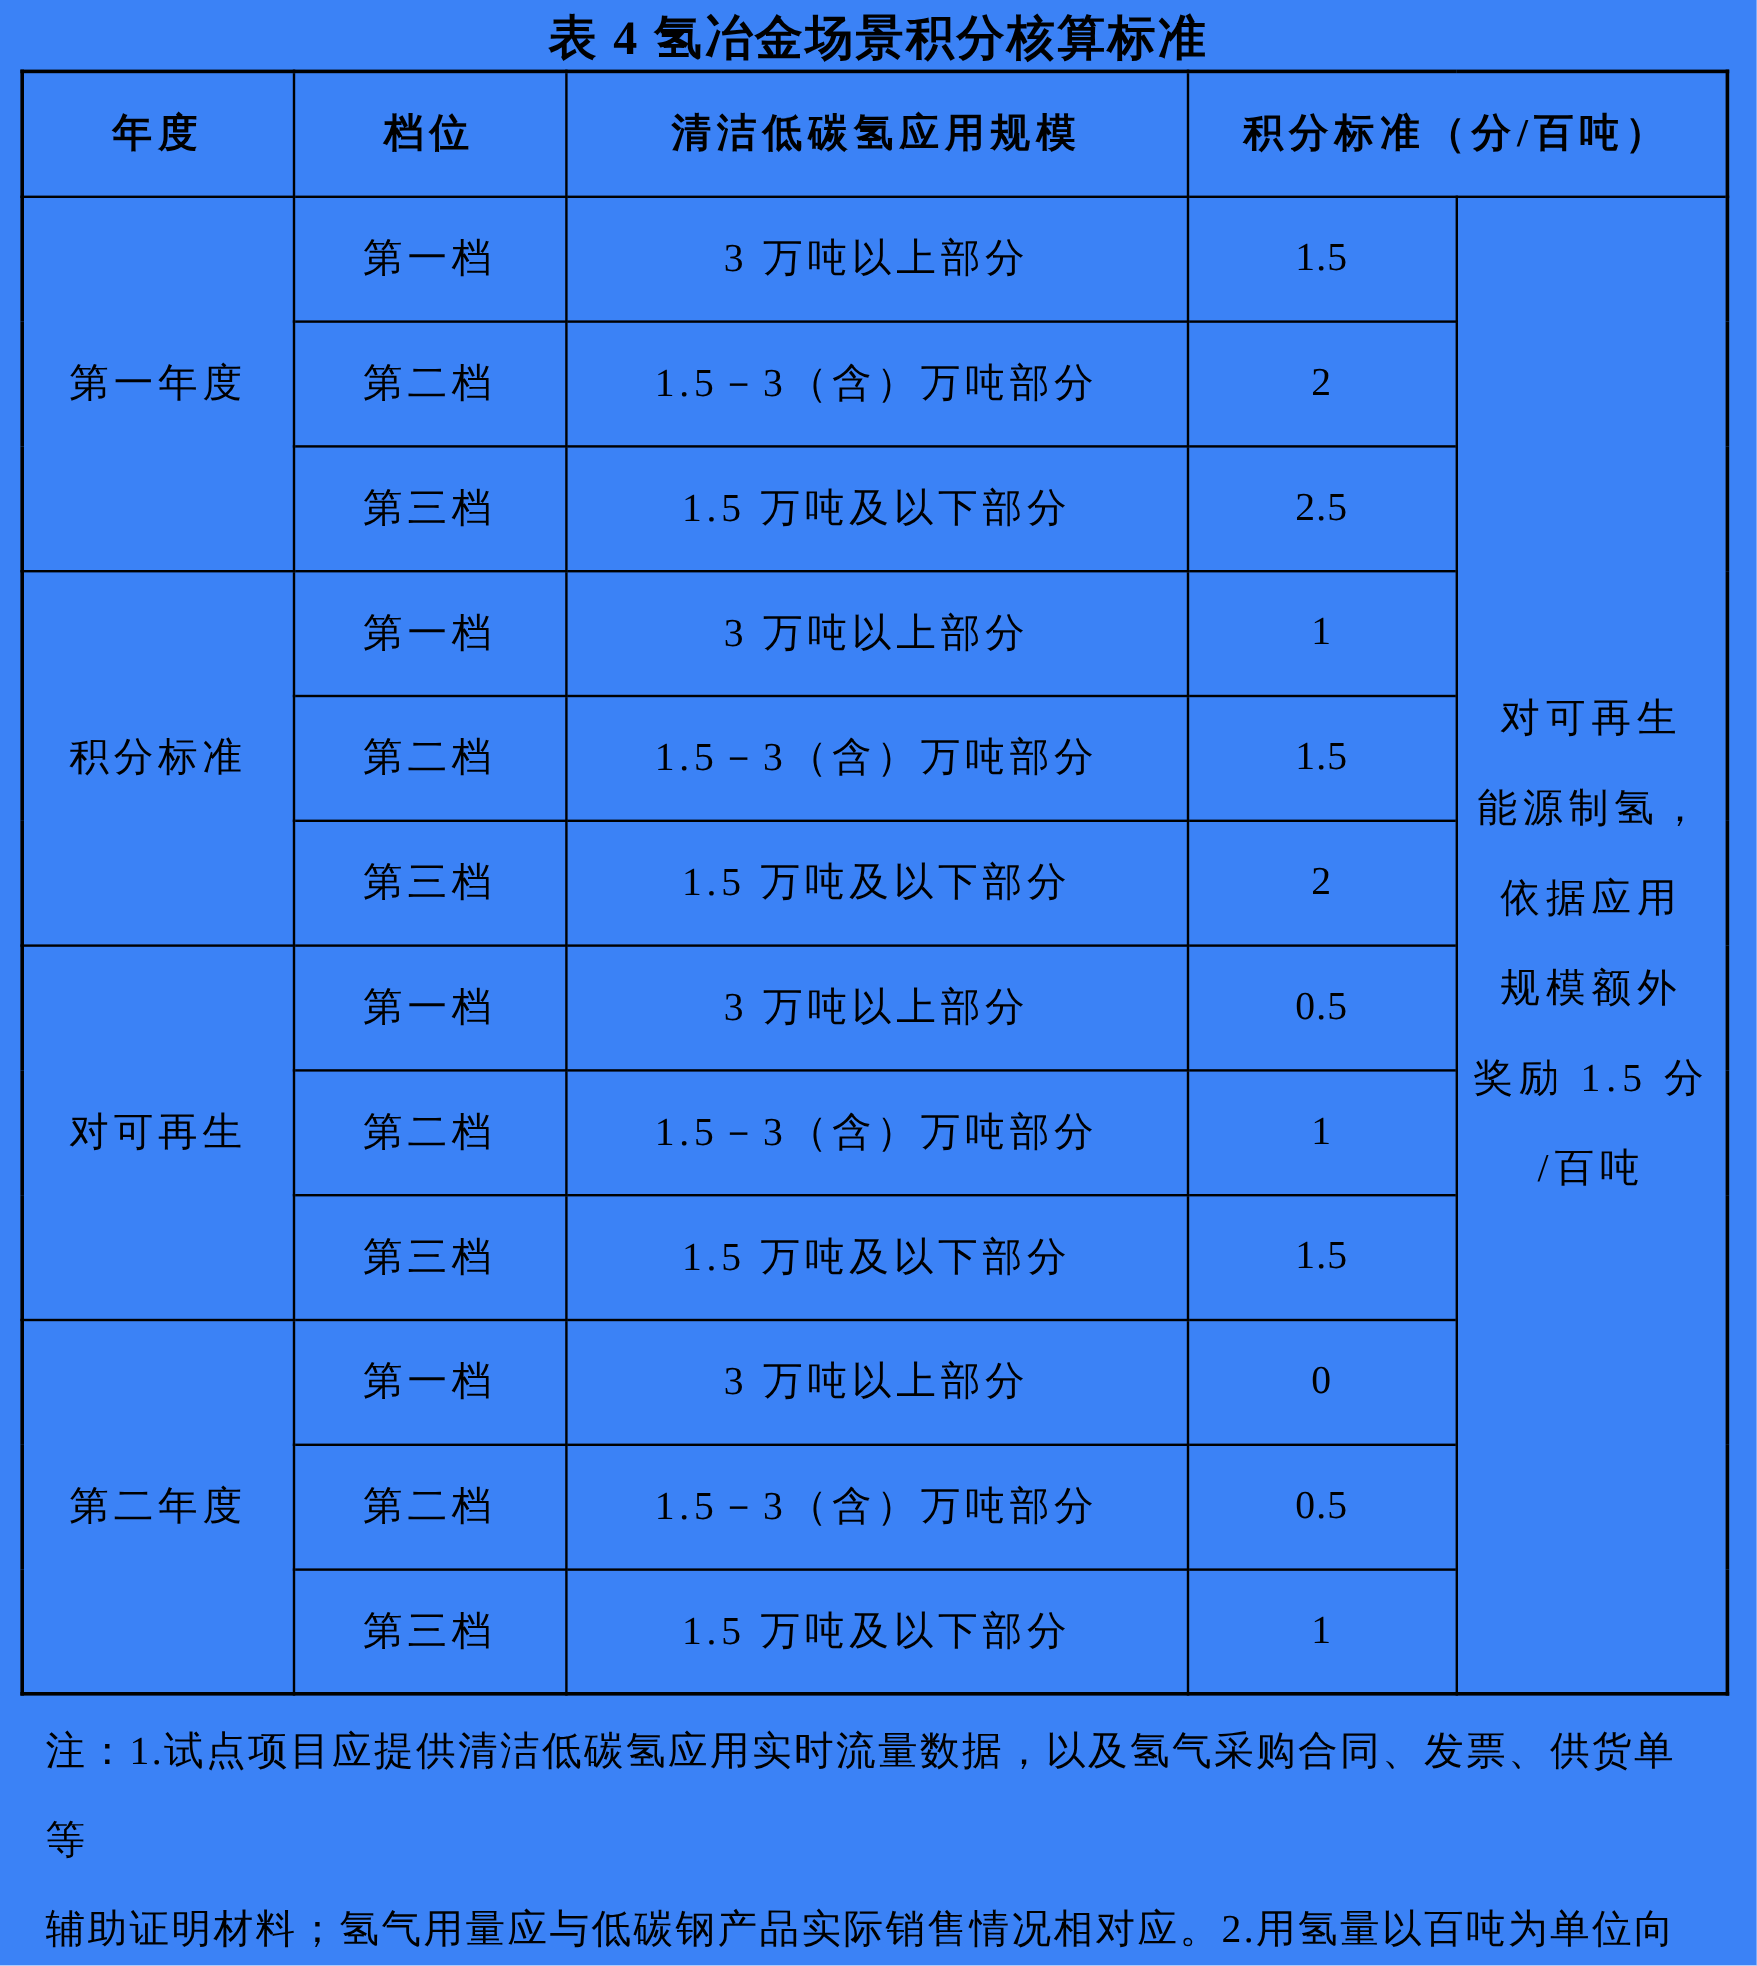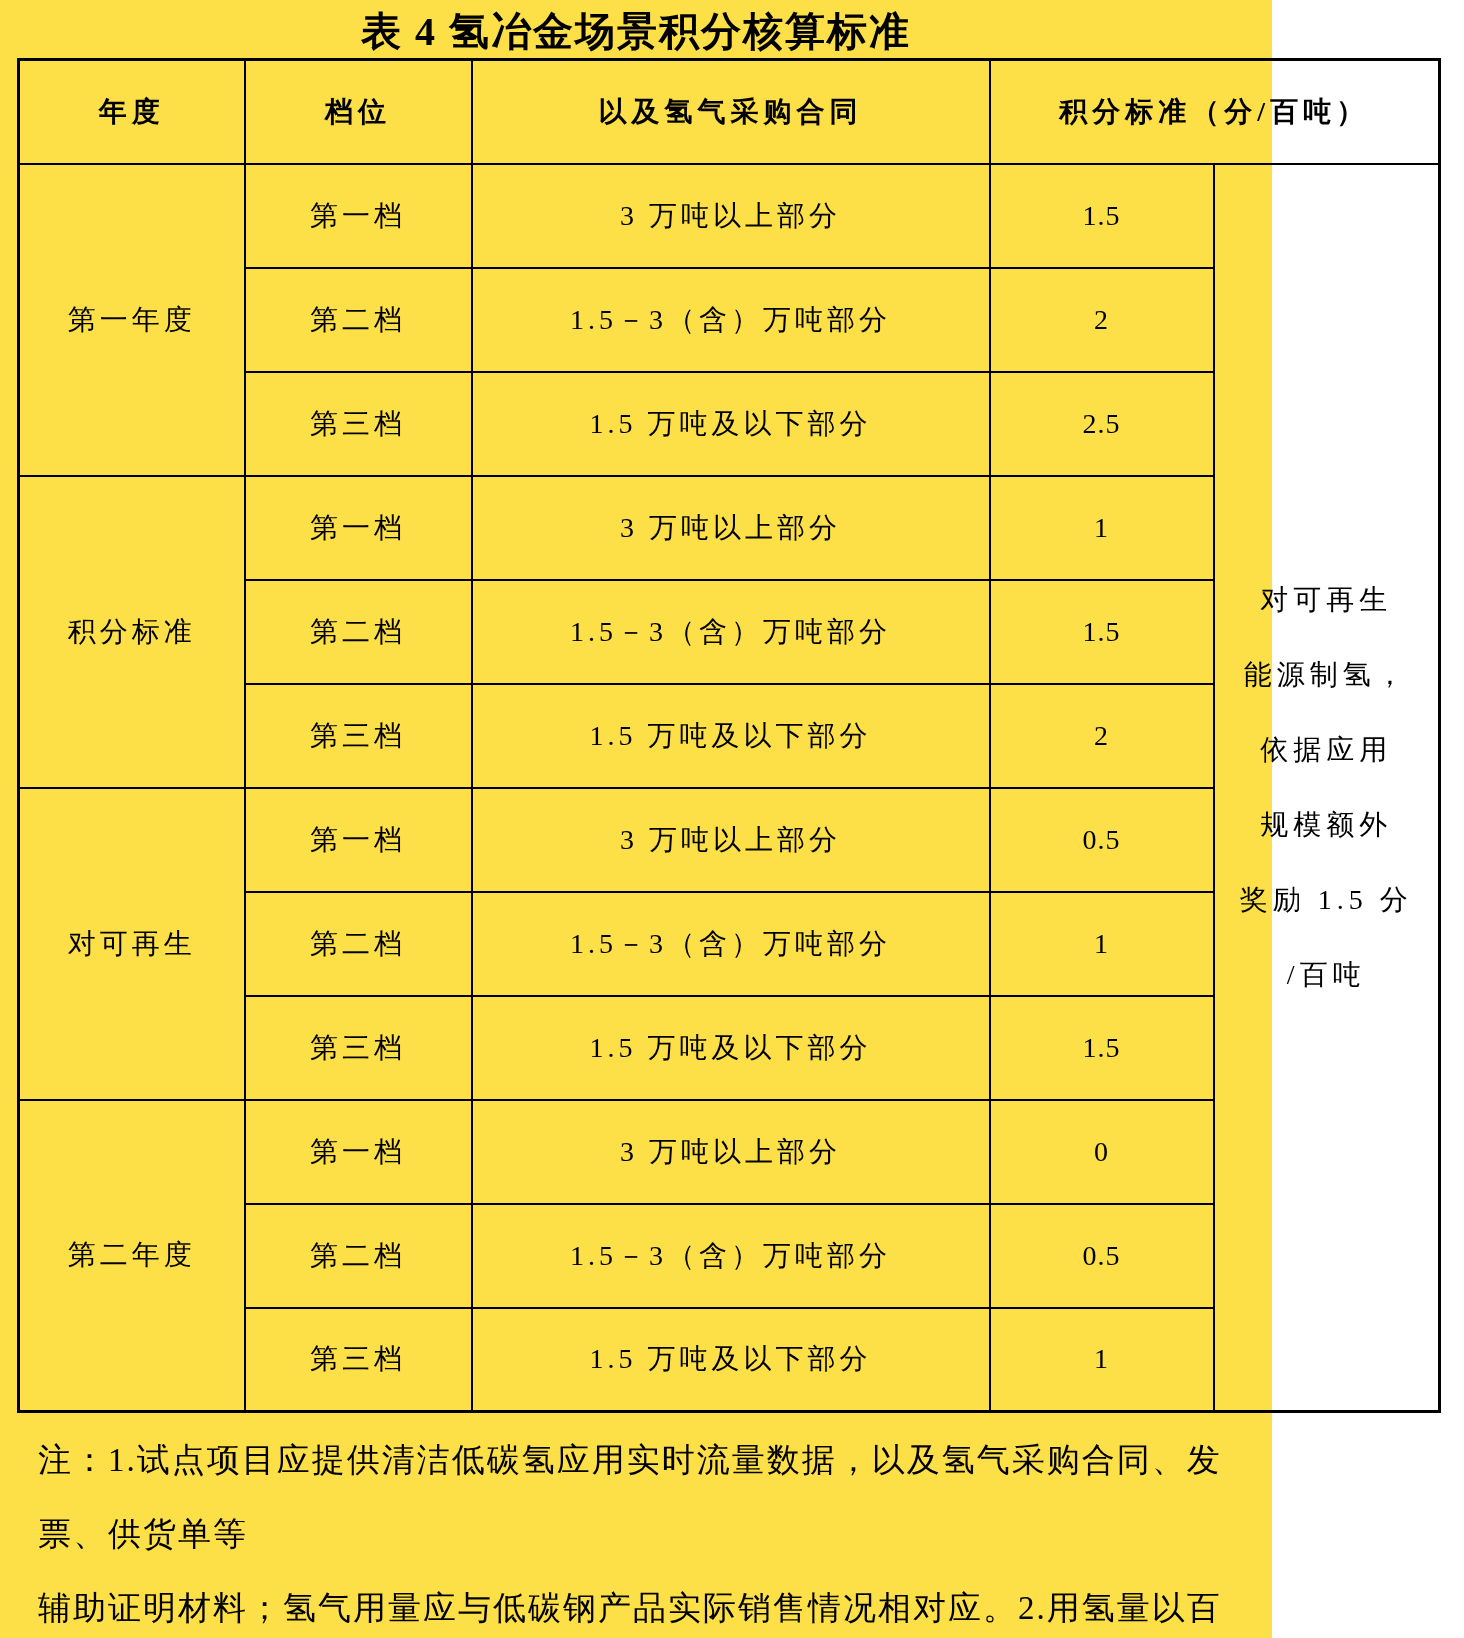--- a/index.html
+++ b/index.html
@@ -7,23 +7,23 @@
     padding: 0;
     background: #ffffff;
     width: 1464px;
     height: 1638px;
     overflow: hidden;
     color: #000000;
     font-family: "Liberation Serif", "DejaVu Serif", serif;
   }
   .page {
     position: relative;
-    width: 1272px;
+    width: 1464px;
     height: 1638px;
-    background: #fde047;
+    background: #3b82f6;
   }
   .doc-title {
     text-align: center;
     font-weight: bold;
     font-size: 40px;
     line-height: 52px;
     padding-top: 6px;
     letter-spacing: 2px;
   }
   table.score-table {
@@ -35,21 +35,21 @@
   }
   .score-table col.c-year  { width: 226px; }
   .score-table col.c-tier  { width: 227px; }
   .score-table col.c-scale { width: 518px; }
   .score-table col.c-points{ width: 224px; }
   .score-table col.c-bonus { width: 226px; }
   .score-table th, .score-table td {
     border: 2px solid #000000;
     text-align: center;
     vertical-align: middle;
-    font-size: 28px;
+    font-size: 33px;
     padding: 0;
     letter-spacing: 4px;
   }
   .score-table thead tr { height: 104px; }
   .score-table tbody tr { height: 104px; }
   .score-table th {
     font-weight: bold;
     letter-spacing: 5px;
   }
   td.bonus-cell {
@@ -79,21 +79,21 @@
       <col class="c-year">
         <col class="c-tier">
         <col class="c-scale">
         <col class="c-points">
         <col class="c-bonus">
     </colgroup>
     <thead>
       <tr>
         <th>年度</th>
         <th>档位</th>
-        <th>以及氢气采购合同</th>
+        <th>清洁低碳氢应用规模</th>
         <th colspan="2">积分标准（分/百吨）</th>
       </tr>
     </thead>
     <tbody>
       <tr>
         <td rowspan="3">第一年度</td>
         <td>第一档</td>
         <td>3 万吨以上部分</td>
         <td class="points-cell">1.5</td>
         <td rowspan="12" class="bonus-cell">对可再生

